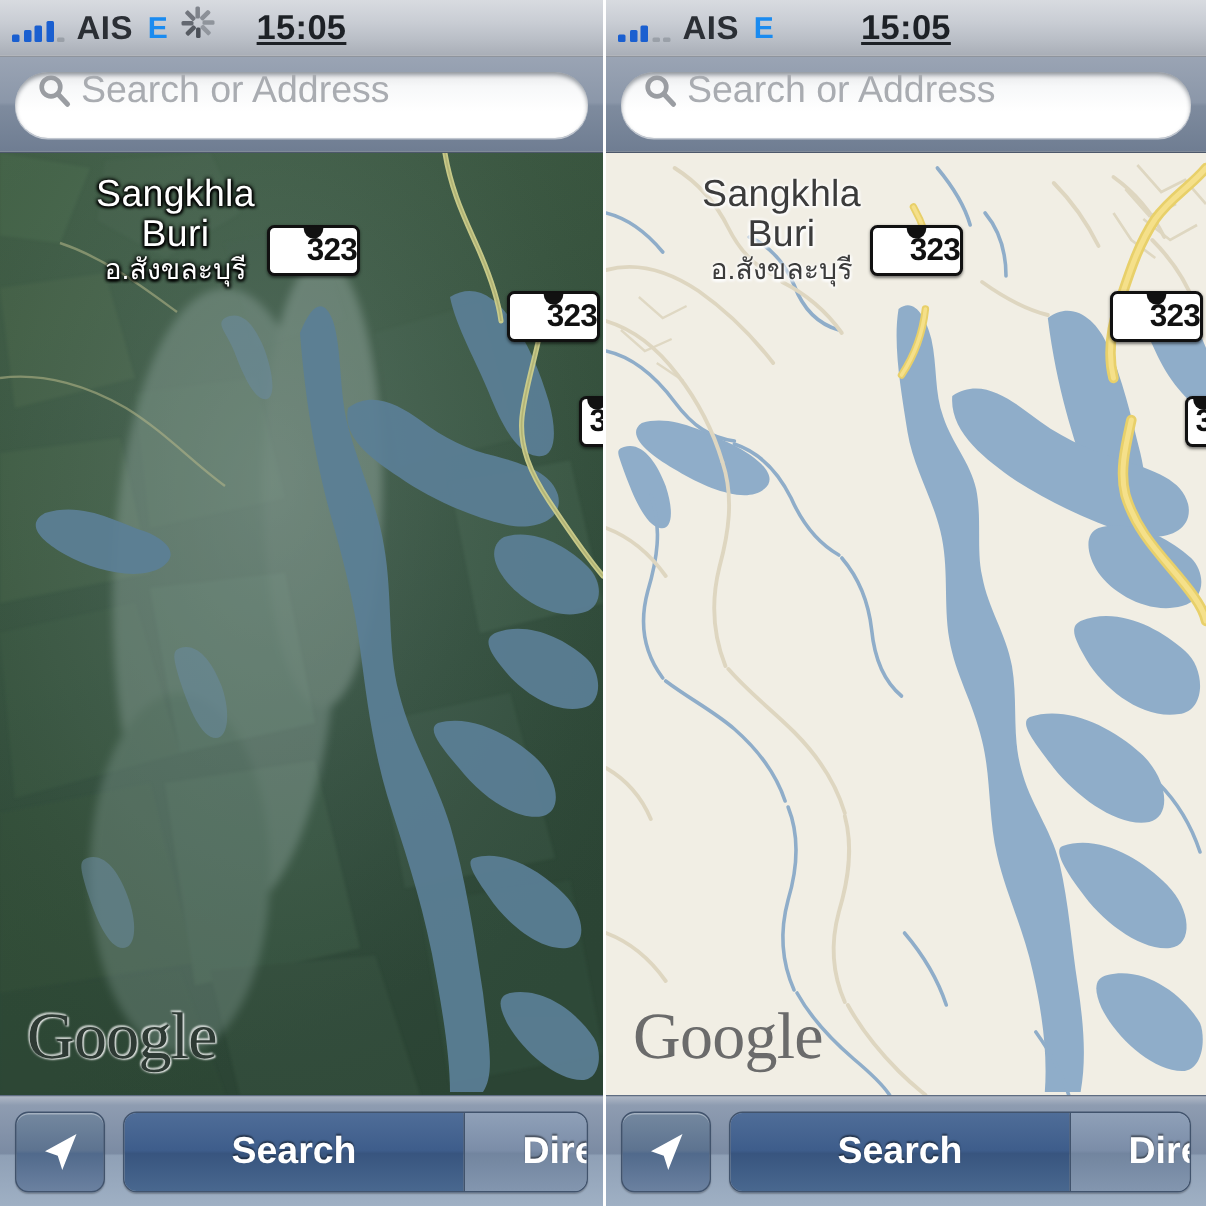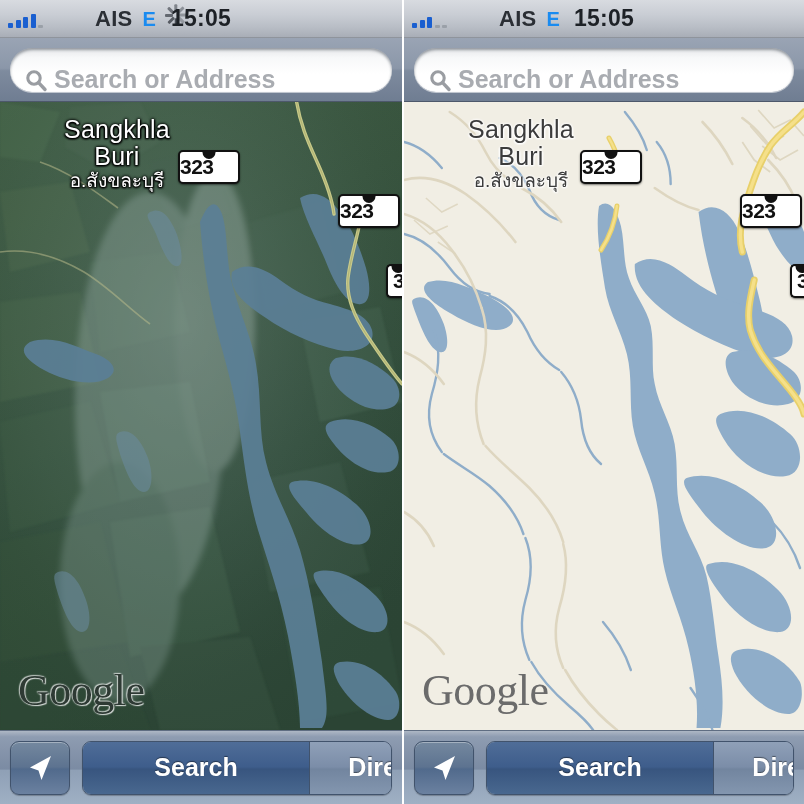--- a/index.html
+++ b/index.html
@@ -30,59 +30,58 @@
     padding:0 8px;
   }
   .sb-left{ display:flex; align-items:center; gap:8px; }
   .bars{ display:flex; align-items:flex-end; gap:2.5px; height:18px; }
   .bar{ width:5px; border-radius:1px; background:#1a5fd0; }
   .bar.off{ background:#9aa0a8; }
   .b1{height:5px}.b2{height:8px}.b3{height:11px}.b4{height:14px}
   .bar.off.dash{ height:3px; border-radius:1px; }
   .carrier{
     font-size:22px; font-weight:bold; color:#2b2f35;
-    letter-spacing:.3px; line-height:1;margin-left:44px;
+    letter-spacing:.3px; line-height:1;
   }
   .net{
     font-size:20px; font-weight:bold; color:#1a8bf0;
     line-height:1; margin-left:2px;
   }
   .spinner{ width:22px; height:22px; position:relative; margin-left:1px; }
   .spinner i{
     position:absolute; left:50%; top:50%;
     width:2.6px; height:7.5px; background:#4a4f57; border-radius:1px;
     transform-origin:50% 0%;
   }
   .clock{
     position:absolute; left:0; right:0; top:0; bottom:0;
     display:flex; align-items:center; justify-content:center;
     font-size:23px; font-weight:bold; color:#1d2126;
-    pointer-events:none; letter-spacing:.2px;
+    pointer-events:none; letter-spacing:.2px;text-decoration:underline;
   }
 
   
   .searchbar{
     height:64px; flex:0 0 64px;
     background:linear-gradient(to bottom,#9aa4b4 0%,#8b97a9 48%,#7e8b9e 52%,#6f7d92 100%);
     border-bottom:1px solid #4d586b;
     display:flex; align-items:center;
     padding:0 10px;
     position:relative;
   }
   .searchfield{
     flex:1; height:44px;
     background:linear-gradient(to bottom,#e7e8ea 0%,#f7f8f9 22%,#ffffff 60%,#ffffff 100%);
     border-radius:22px;
     box-shadow: inset 0 2px 3px rgba(40,50,65,.45), 0 1px 0 rgba(255,255,255,.55);
-    display:flex; align-items:flex-end;
+    display:flex; align-items:flex-start;
     padding:0 14px;
     overflow:hidden;
     min-width:0;
     width:420px;
-    font-weight:bold;
   }
   .mag{ flex:0 0 auto; width:24px; height:24px; margin-right:6px; }
   .placeholder{
     font-size:25px; color:#a9acb1; white-space:nowrap;
     line-height:1;
   }
 
   
   .mapwrap{ position:relative; flex:1 1 auto; overflow:hidden; }
   .mapcanvas{ position:absolute; inset:0; }
@@ -108,21 +107,21 @@
   .sat .placelabel{ color:#ffffff; text-shadow:0 0 3px #000,0 0 3px #000,1px 1px 2px #000,-1px 1px 2px #000; }
   .rd  .placelabel{ color:#3c3c3c; text-shadow:0 0 3px #fff,0 0 3px #fff,1px 1px 2px #fff,-1px 1px 2px #fff; }
 
   
   .shield{
     position:absolute;
     width:62px; height:34px;
     background:#ffffff;
     border:2.5px solid #111;
     border-radius:5px;
-    display:flex; align-items:center; justify-content:flex-start;
+    display:flex; align-items:center; justify-content:flex-end;
     font-size:21px; font-weight:bold; color:#111;
     box-shadow:0 1px 2px rgba(0,0,0,.5);
     letter-spacing:-.5px;
   }
   .shield::before{
     content:""; position:absolute; top:-1px; left:50%; transform:translateX(-50%);
     width:13px; height:8px; background:#111;
     border-radius:0 0 7px 7px;
   }
   .shield.clip{ border-right:none; border-radius:5px 0 0 5px; }

